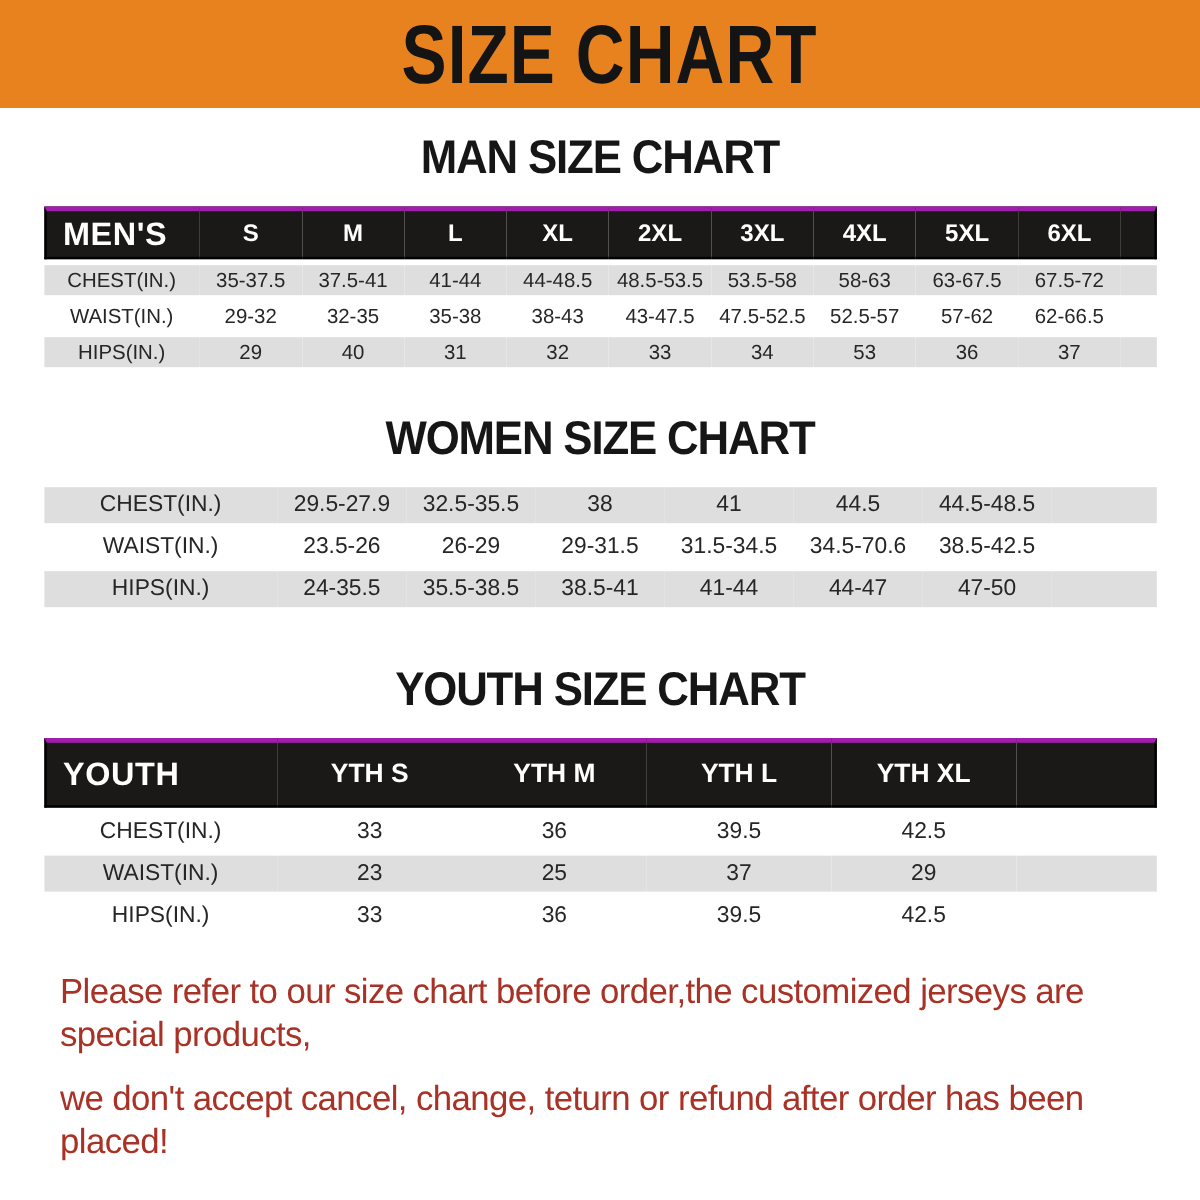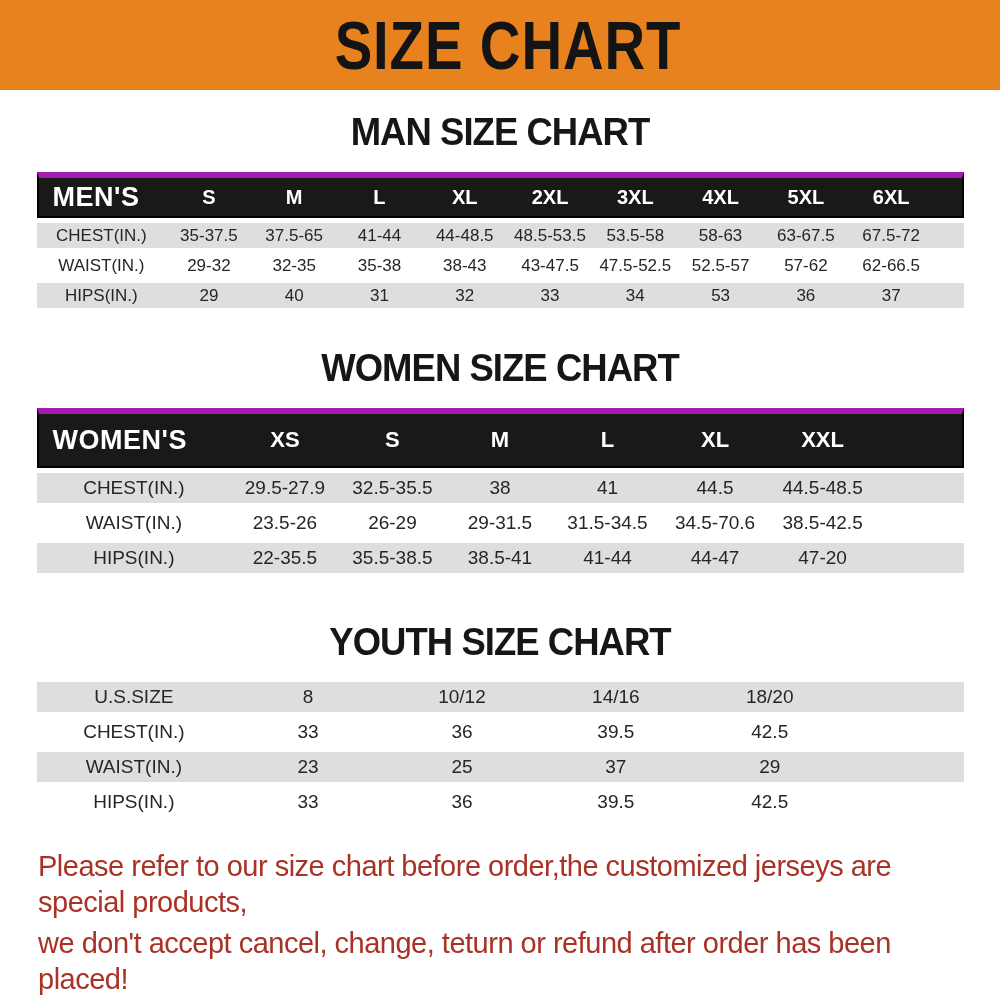--- a/index.html
+++ b/index.html
@@ -60,21 +60,21 @@
     text-align: center;
     vertical-align: middle;
     white-space: nowrap;
     overflow: hidden;
     padding: 0;
   }
   .head-row td {
     background: #1B1917;
     color: #ffffff;
     font-weight: 700;
-    border-top: 6px solid #a21caf;
+    border-top: 4px solid #a21caf;
     border-bottom: 2px solid #000;
   }
   .head-row td:first-child {
     text-align: left;
     padding-left: 14px;
     font-size: 27px;
     letter-spacing: 0.5px;
     border-left: 2px solid #000;
   }
   .head-row td:last-child { border-right: 2px solid #000; }
@@ -91,21 +91,21 @@
   .t1 .data-row td, .t2 .data-row td { height: 30px; font-size: 19px; }
 
   
   .footer-note {
     margin: 26px 30px 0 34px;
     color: #A93226;
     font-size: 29px;
     line-height: 1.25;
     letter-spacing: -0.5px;
   }
-  .footer-note p { margin: 4px; }
+  .footer-note p { margin: 16px; }
 </style>
 </head>
 <body>
 
 <div class="page">
 
   <header class="banner">
     <span class="banner-title">SIZE CHART</span>
   </header>
 
@@ -135,21 +135,21 @@
             <td>2XL</td>
             <td>3XL</td>
             <td>4XL</td>
             <td>5XL</td>
             <td>6XL</td>
             <td></td>
           </tr>
           <tr class="data-row shade">
             <td>CHEST(IN.)</td>
             <td>35-37.5</td>
-            <td>37.5-65</td>
+            <td>37.5-41</td>
             <td>41-44</td>
             <td>44-48.5</td>
             <td>48.5-53.5</td>
             <td>53.5-58</td>
             <td>58-63</td>
             <td>63-67.5</td>
             <td>67.5-72</td>
             <td></td>
           </tr>
           <tr class="data-row plain">
@@ -189,30 +189,20 @@
           <col style="width: 21%;">
           <col style="width: 11.6%;">
           <col style="width: 11.6%;">
           <col style="width: 11.6%;">
           <col style="width: 11.6%;">
           <col style="width: 11.6%;">
           <col style="width: 11.6%;">
           <col style="width: 9.4%;">
         </colgroup>
         <tbody>
-          <tr class="head-row">
-            <td>WOMEN'S</td>
-            <td>XS</td>
-            <td>S</td>
-            <td>M</td>
-            <td>L</td>
-            <td>XL</td>
-            <td>XXL</td>
-            <td></td>
-          </tr>
           <tr class="data-row shade">
             <td>CHEST(IN.)</td>
             <td>29.5-27.9</td>
             <td>32.5-35.5</td>
             <td>38</td>
             <td>41</td>
             <td>44.5</td>
             <td>44.5-48.5</td>
             <td></td>
           </tr>
@@ -221,50 +211,50 @@
             <td>23.5-26</td>
             <td>26-29</td>
             <td>29-31.5</td>
             <td>31.5-34.5</td>
             <td>34.5-70.6</td>
             <td>38.5-42.5</td>
             <td></td>
           </tr>
           <tr class="data-row shade">
             <td>HIPS(IN.)</td>
-            <td>22-35.5</td>
+            <td>24-35.5</td>
             <td>35.5-38.5</td>
             <td>38.5-41</td>
             <td>41-44</td>
             <td>44-47</td>
-            <td>47-20</td>
+            <td>47-50</td>
             <td></td>
           </tr>
         </tbody>
     </table>
   </section>
 
   <section class="chart-section sec-youth">
     <h2>YOUTH SIZE CHART</h2>
     <table class="size-table t2">
       <colgroup>
           <col style="width: 21%;">
           <col style="width: 16.6%;">
           <col style="width: 16.6%;">
           <col style="width: 16.6%;">
           <col style="width: 16.6%;">
           <col style="width: 12.6%;">
         </colgroup>
         <tbody>
-          <tr class="data-row shade">
-            <td>U.S.SIZE</td>
-            <td>8</td>
-            <td>10/12</td>
-            <td>14/16</td>
-            <td>18/20</td>
+          <tr class="head-row">
+            <td>YOUTH</td>
+            <td>YTH S</td>
+            <td>YTH M</td>
+            <td>YTH L</td>
+            <td>YTH XL</td>
             <td></td>
           </tr>
           <tr class="data-row plain">
             <td>CHEST(IN.)</td>
             <td>33</td>
             <td>36</td>
             <td>39.5</td>
             <td>42.5</td>
             <td></td>
           </tr>

